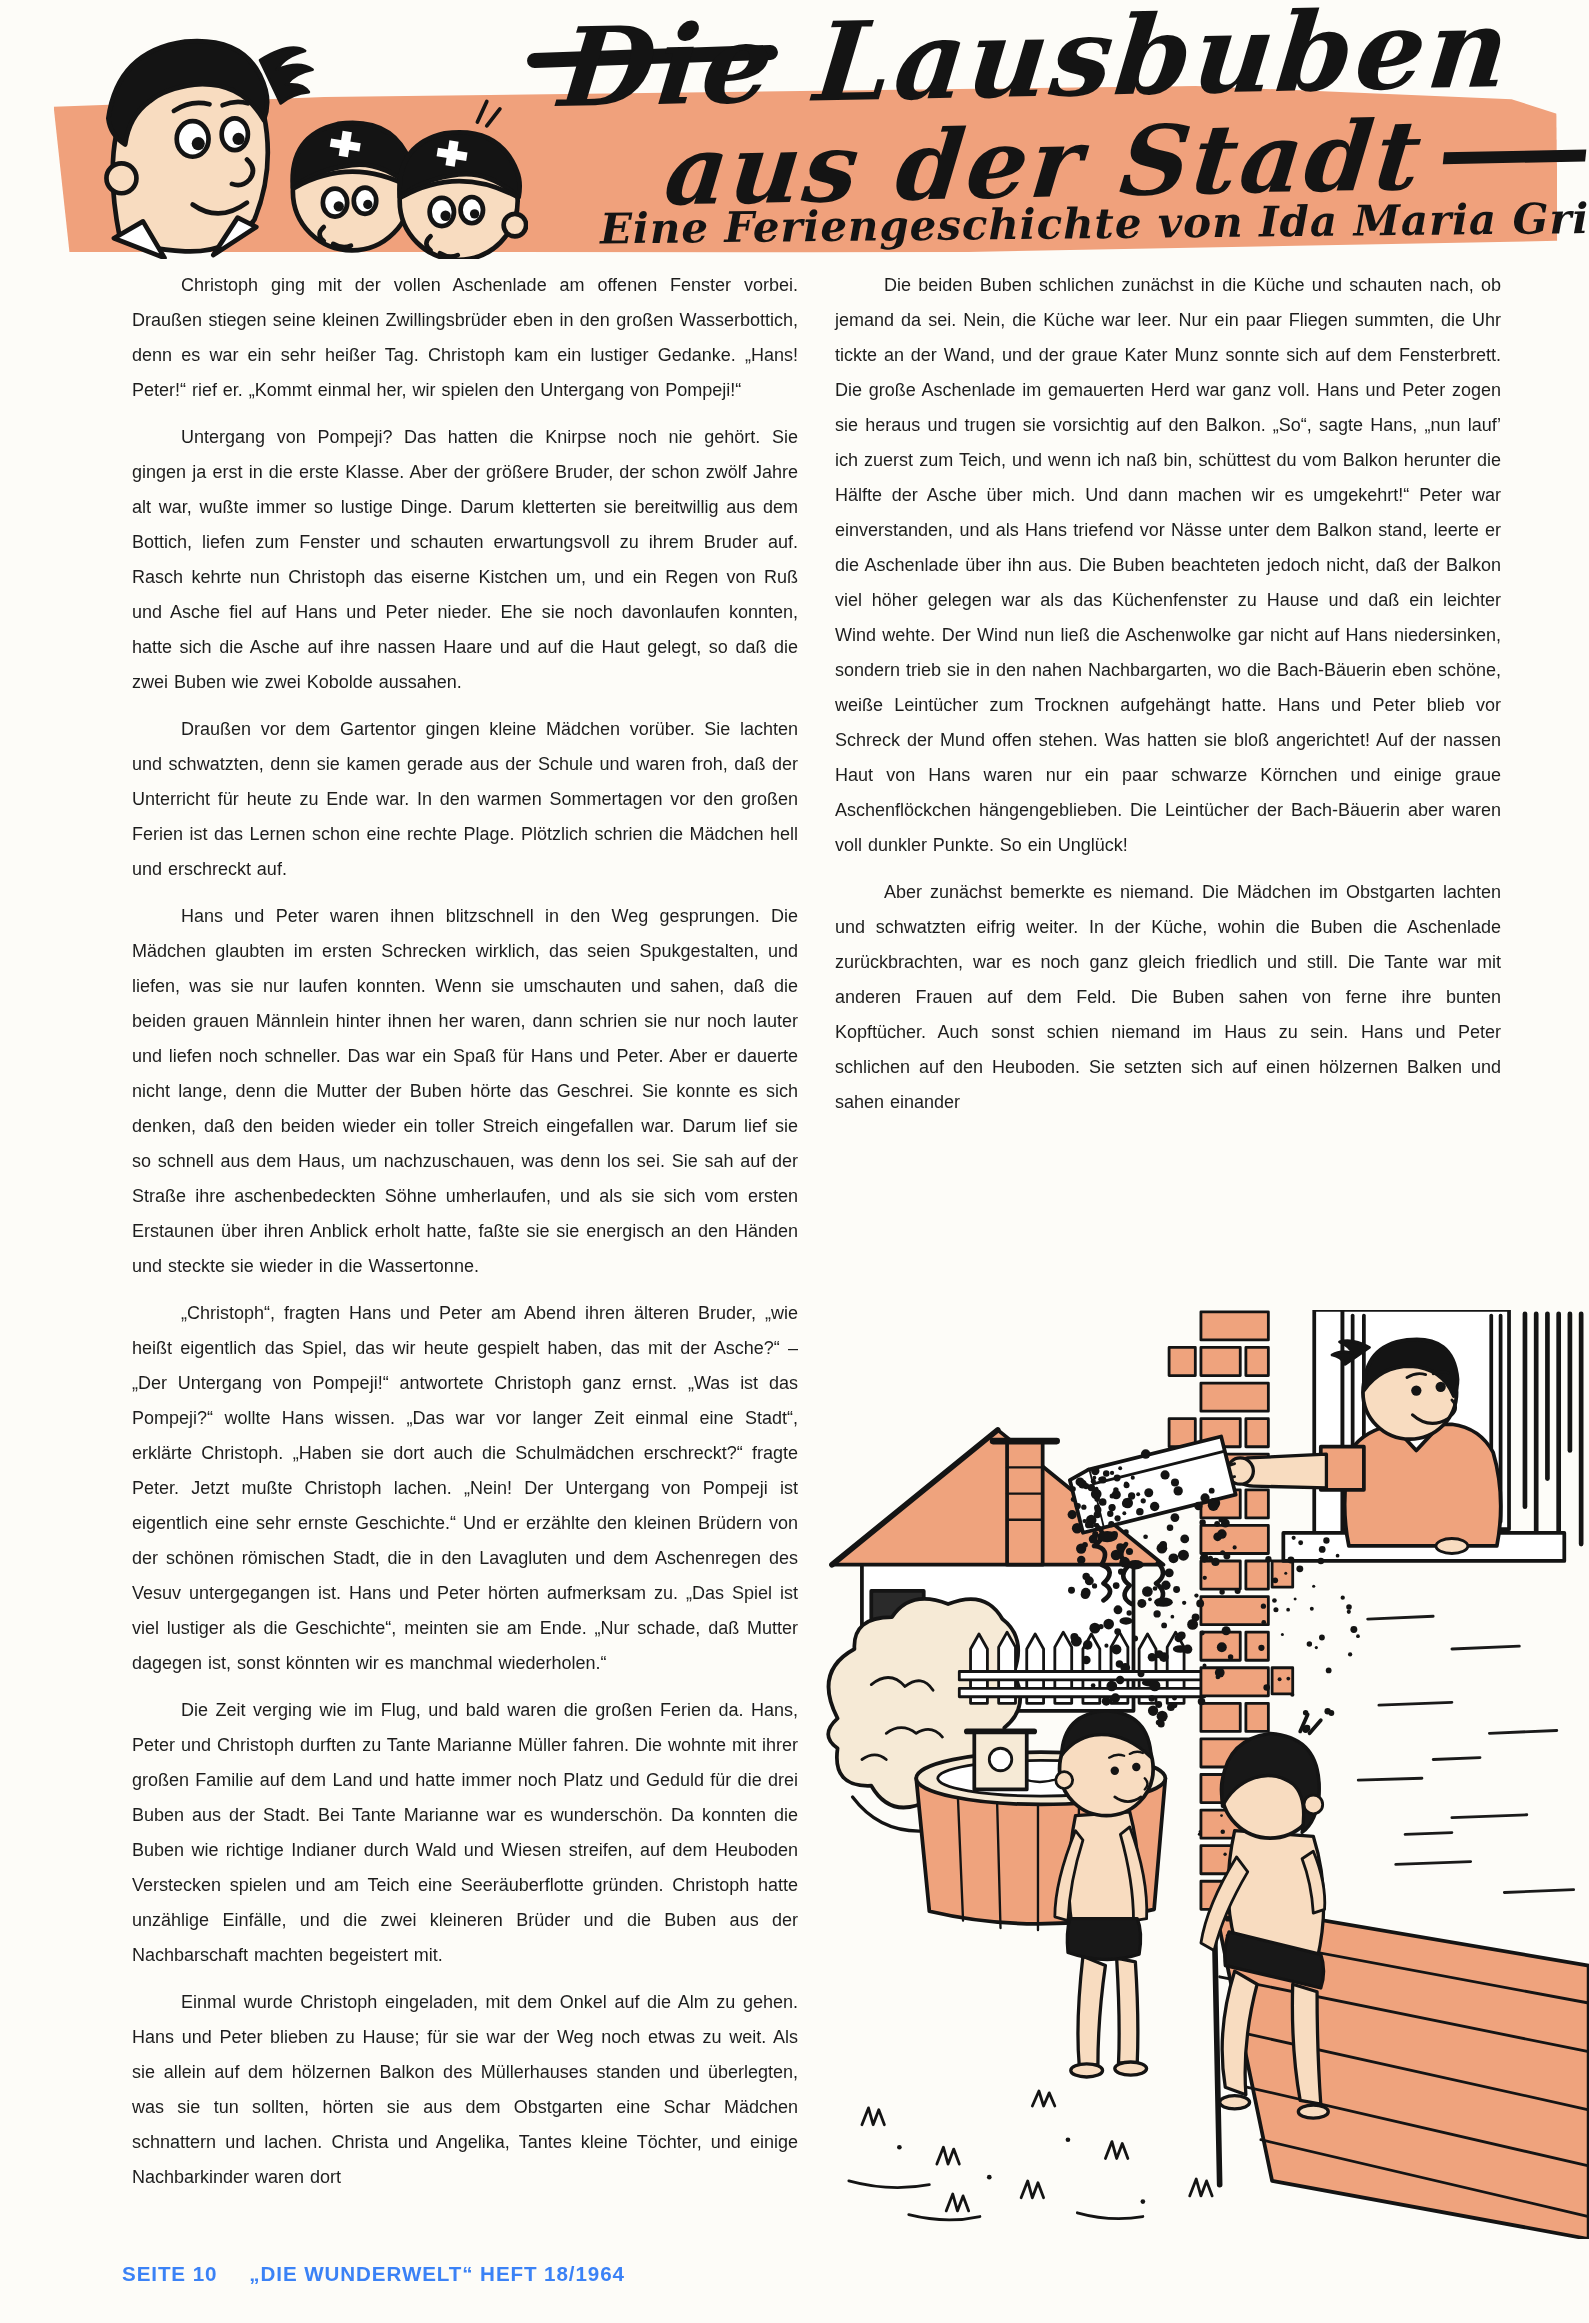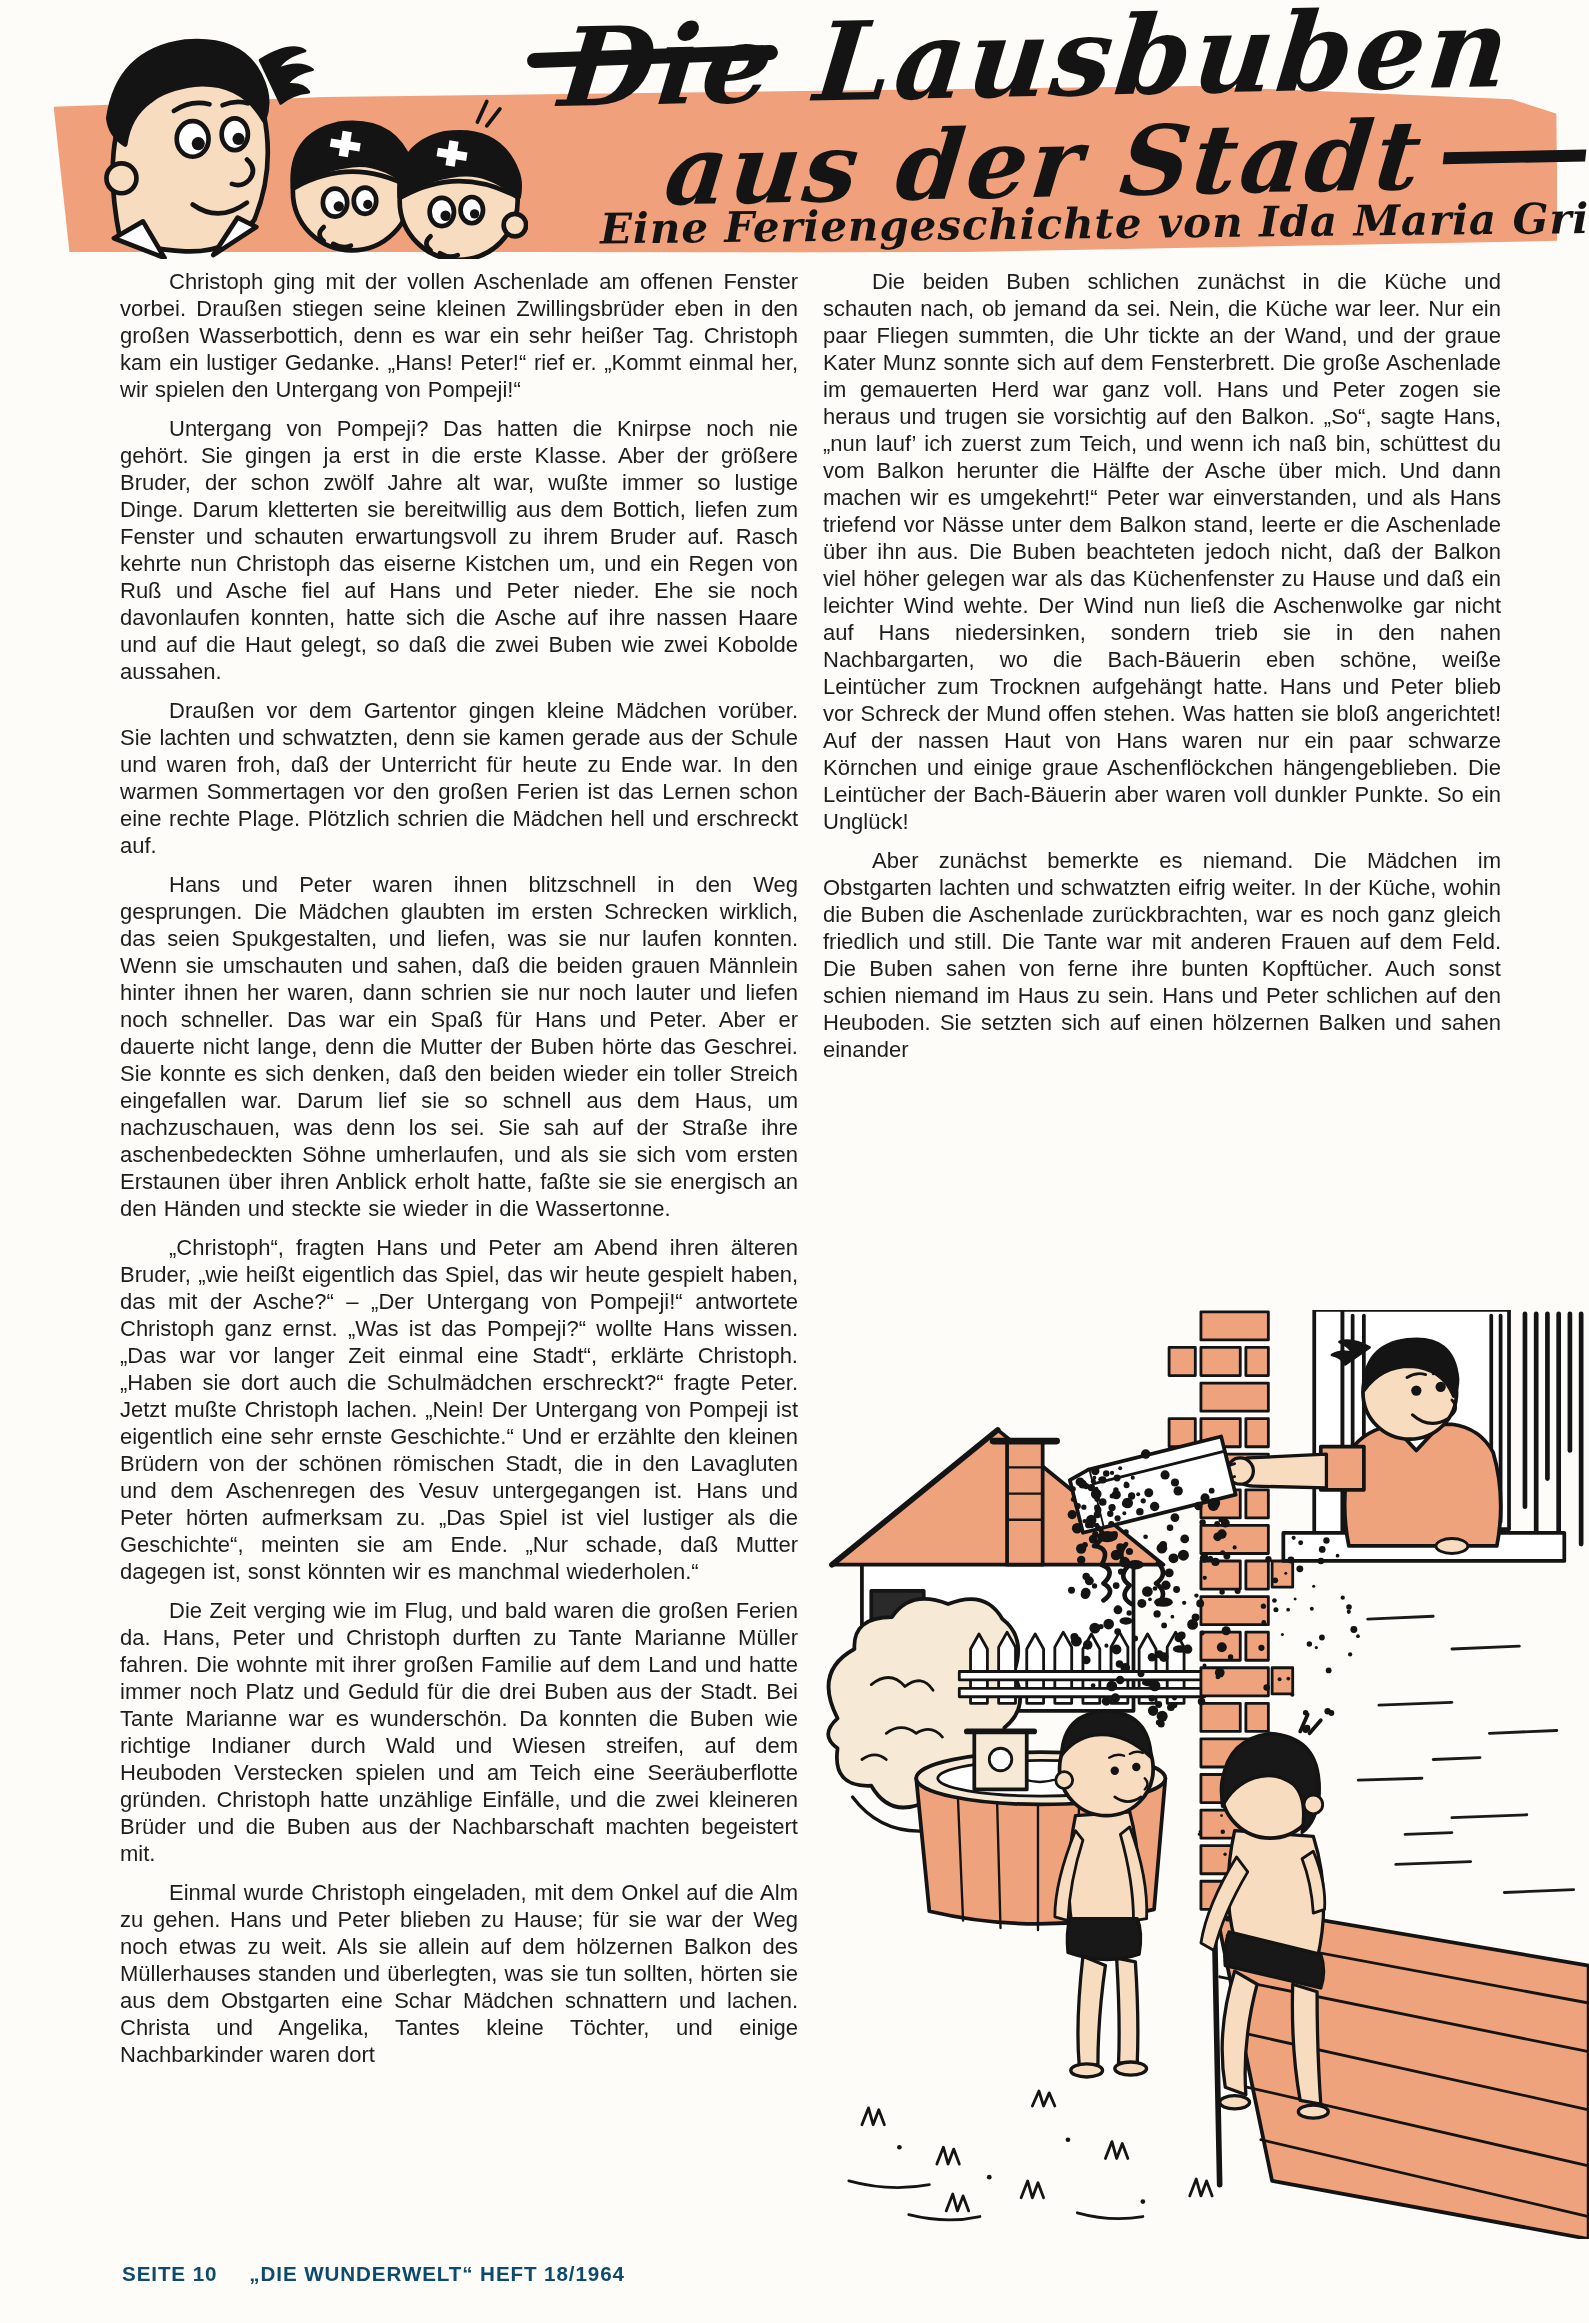--- a/index.html
+++ b/index.html
@@ -32,31 +32,31 @@
   .subtitle{
     position:absolute; left:600px; top:199px; z-index:4; color:#141414;
     font-family:"DejaVu Serif",serif; font-style:italic; font-weight:700;
     font-size:42px; letter-spacing:0.9px; white-space:nowrap; transform:rotate(-0.6deg);
   }
   
   .col{position:absolute; top:268px; width:678px;}
   .col-left{left:120px;}
   .col-right{left:823px;}
   .col p{
-    margin:0 0 12px 0; text-indent:49px; text-align:justify;
-    font-size:22px; line-height:27px; color:var(--ink,#161616);
+    margin:0 0 12px 12px; text-indent:49px; text-align:justify;
+    font-size:18px; line-height:35px; color:var(--ink,#161616);
     hyphens:auto; -webkit-hyphens:auto; word-spacing:0.9px;
   }
   .col p.cont{text-indent:0;}
   
   .illu{position:absolute; left:796px; top:1310px; width:793px; height:929px;}
   
   .footer{
     position:absolute; left:122px; top:2262px;
-    font-weight:700; font-size:20.6px; letter-spacing:0.9px; color:#0c4a6e; white-space:nowrap;
+    font-weight:700; font-size:20.6px; letter-spacing:0.9px; color:#3b82f6; white-space:nowrap;
   }
   .footer .page-label{margin-right:32px;}
 </style>
 </head>
 <body>
 
 <div class="page">
 
   <div class="banner"></div>
 

